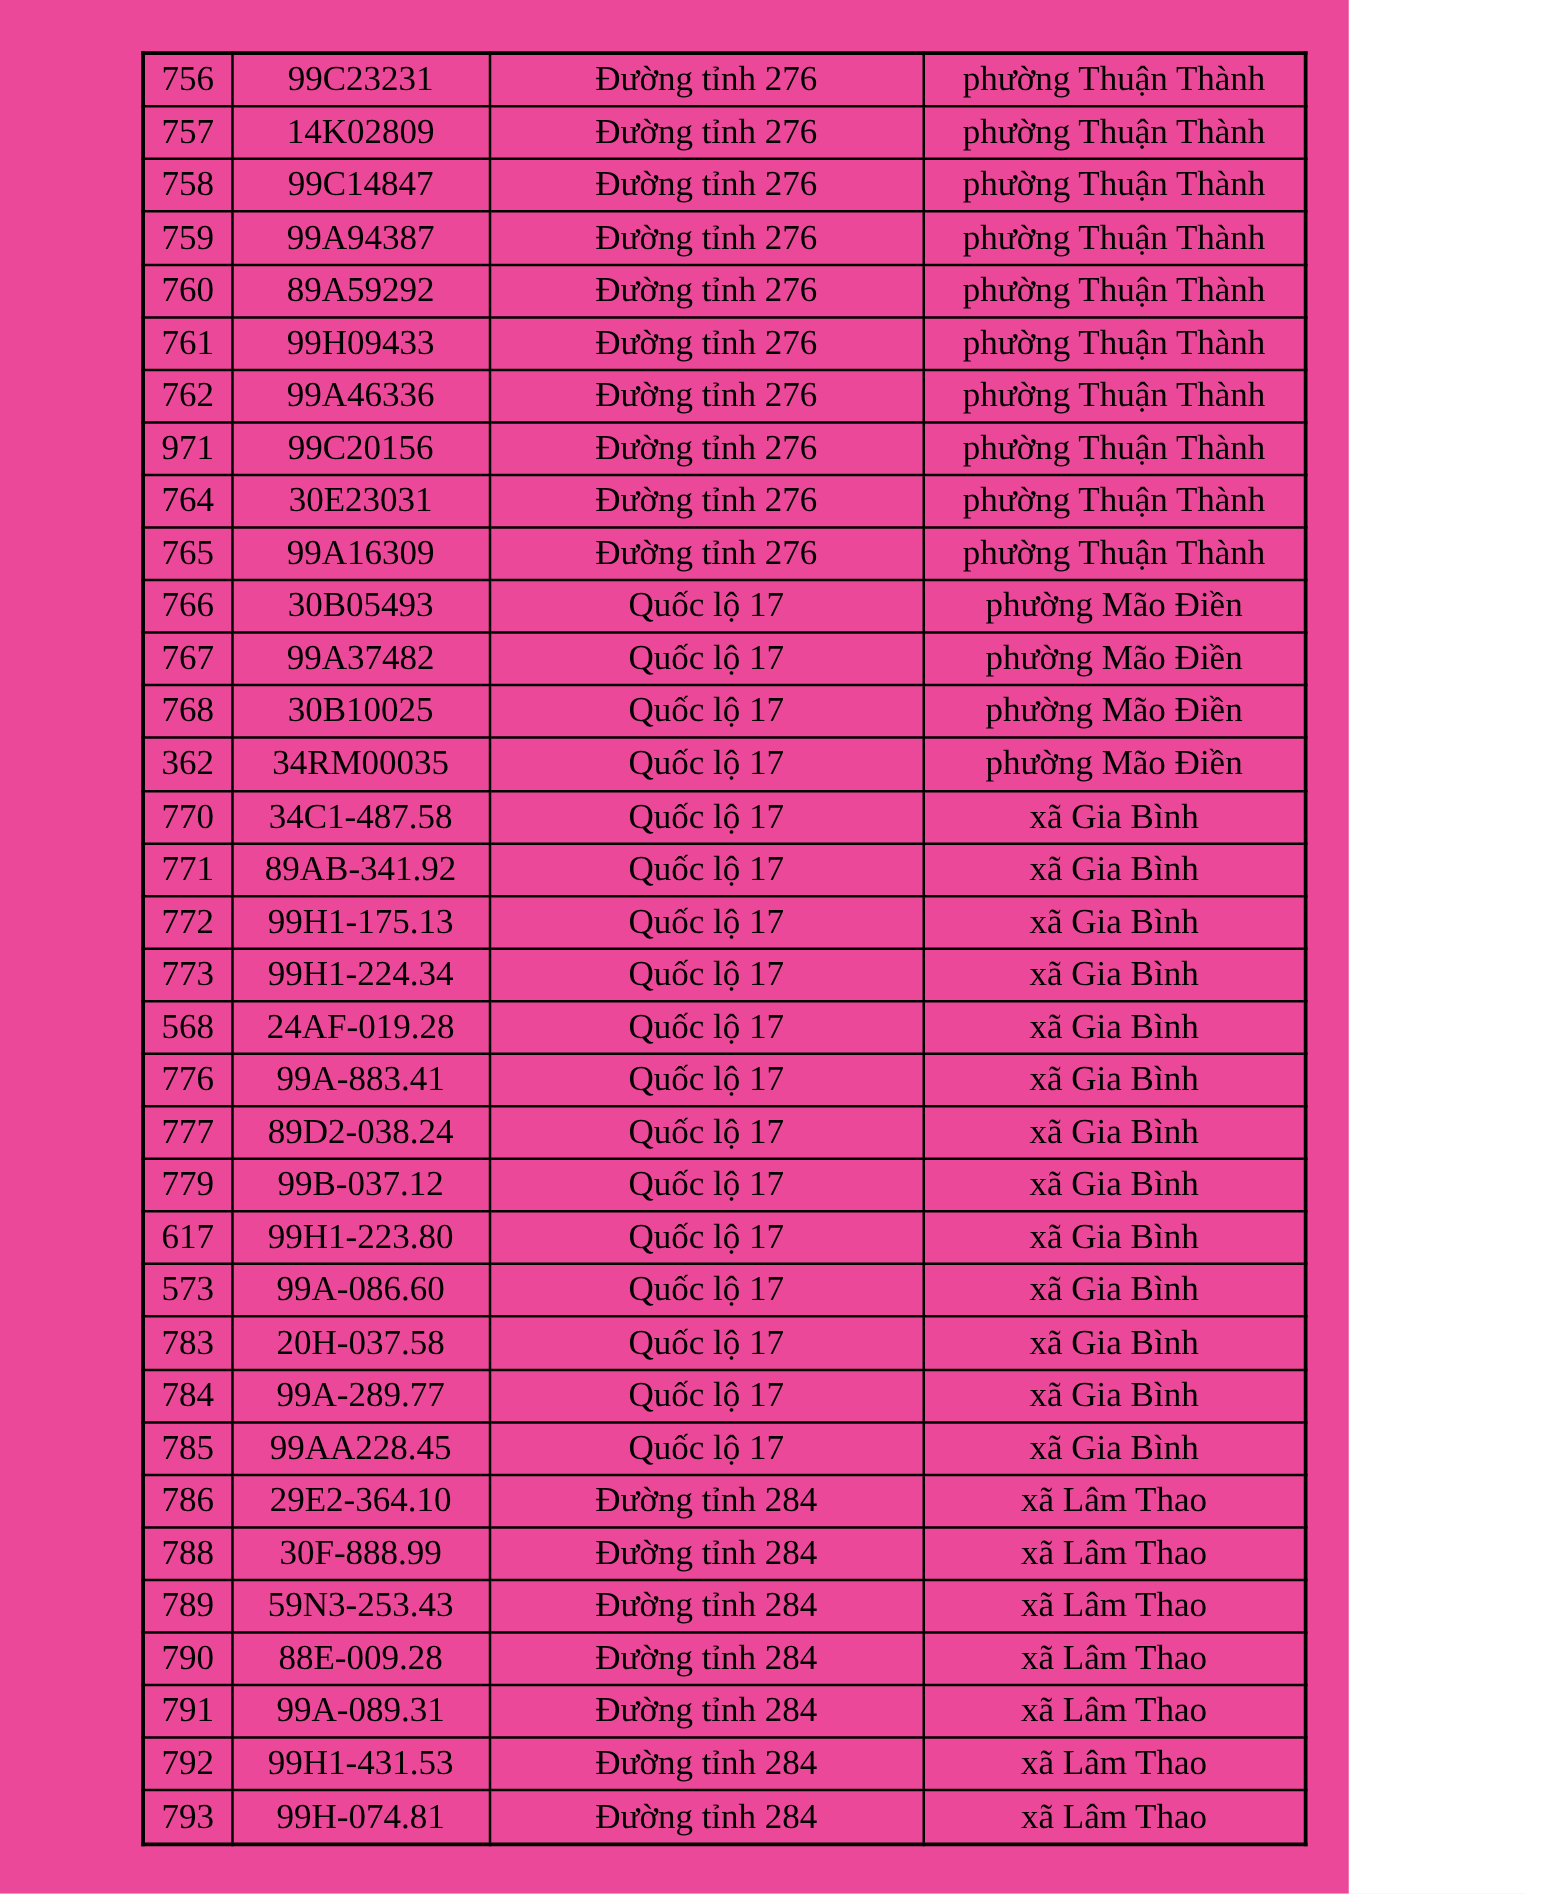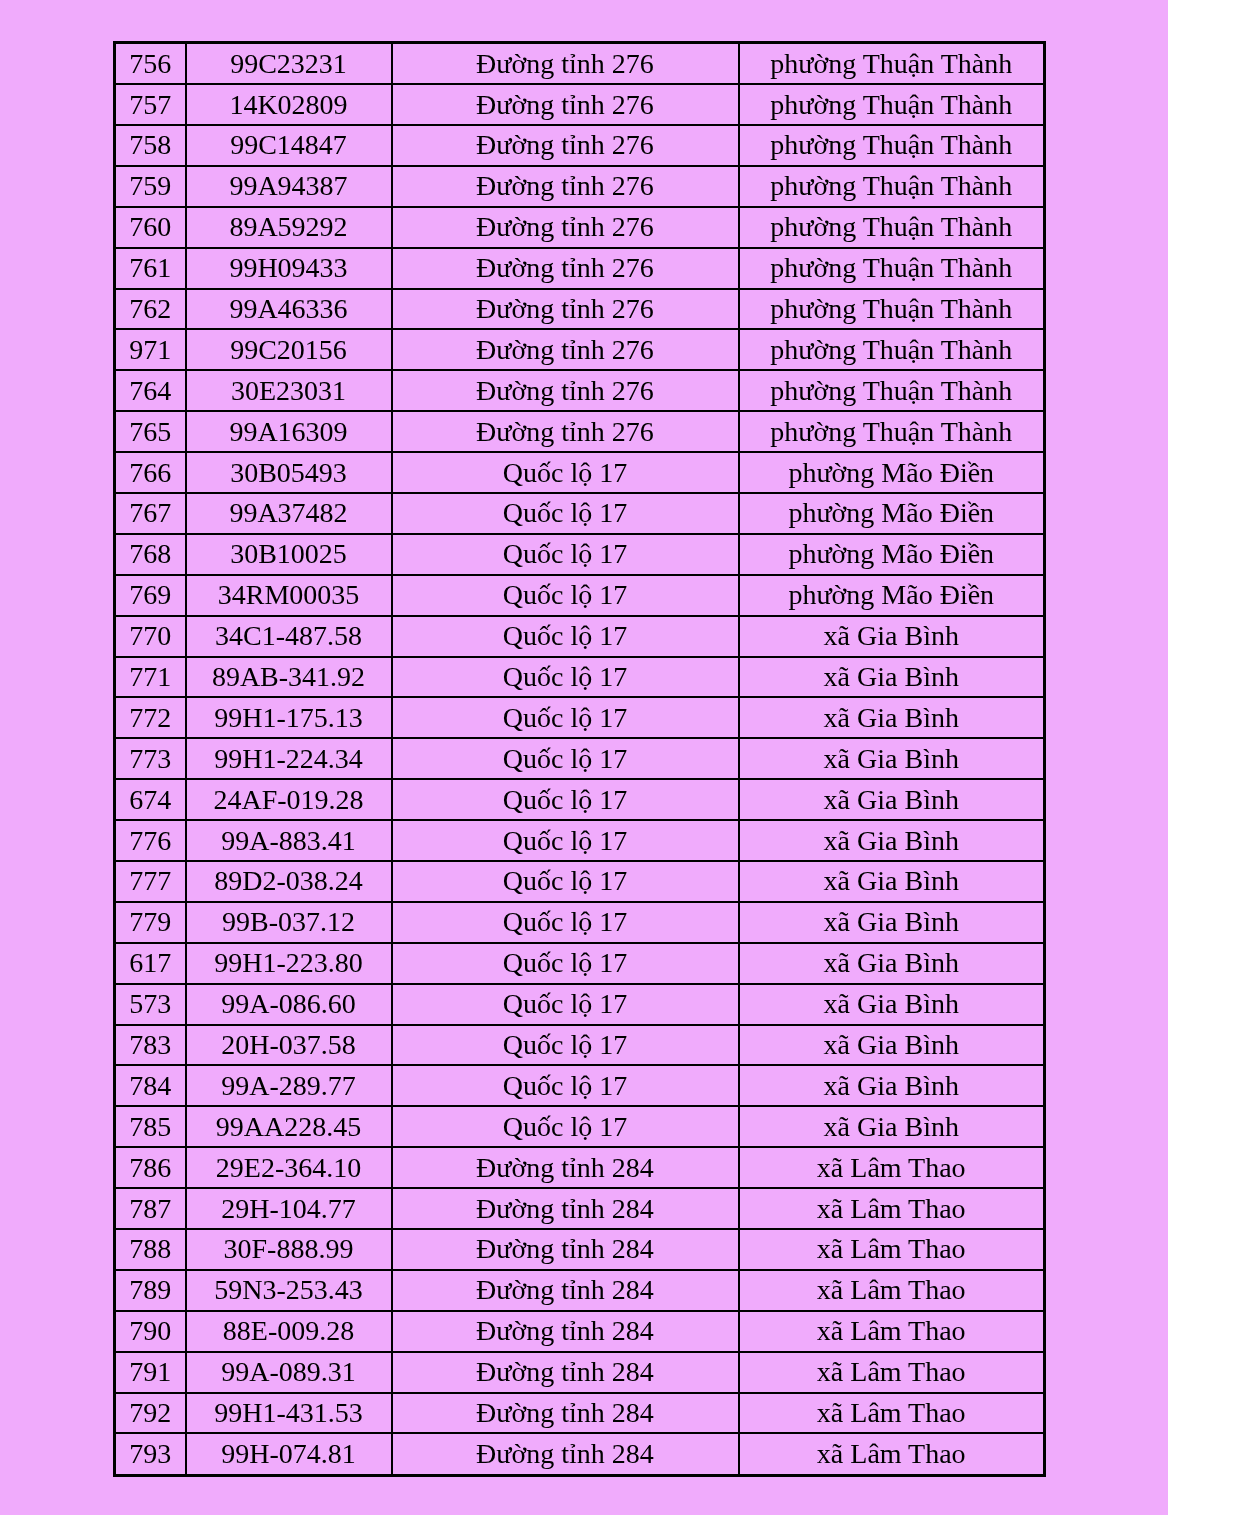--- a/index.html
+++ b/index.html
@@ -2,23 +2,23 @@
 <html><head>
 <meta charset="utf-8">
 <style>
   html, body {
     margin: 0;
     padding: 0;
     background: #ffffff;
   }
   .page {
     position: relative;
-    width: 1168px;
+    width: 1079px;
     height: 1515px;
-    background: #f0abfc;
+    background: #ec4899;
     color: #000000;
     font-family: "Liberation Serif", "DejaVu Serif", serif;
     overflow: hidden;
   }
   table.vehicle-table {
     position: absolute;
     left: 113px;
     top: 41px;
     width: 930px;
     height: 1436px;
@@ -125,21 +125,21 @@
     <td>Quốc lộ 17</td>
     <td>phường Mão Điền</td>
   </tr>
         <tr>
     <td>768</td>
     <td>30B10025</td>
     <td>Quốc lộ 17</td>
     <td>phường Mão Điền</td>
   </tr>
         <tr>
-    <td>769</td>
+    <td>362</td>
     <td>34RM00035</td>
     <td>Quốc lộ 17</td>
     <td>phường Mão Điền</td>
   </tr>
         <tr>
     <td>770</td>
     <td>34C1-487.58</td>
     <td>Quốc lộ 17</td>
     <td>xã Gia Bình</td>
   </tr>
@@ -155,21 +155,21 @@
     <td>Quốc lộ 17</td>
     <td>xã Gia Bình</td>
   </tr>
         <tr>
     <td>773</td>
     <td>99H1-224.34</td>
     <td>Quốc lộ 17</td>
     <td>xã Gia Bình</td>
   </tr>
         <tr>
-    <td>674</td>
+    <td>568</td>
     <td>24AF-019.28</td>
     <td>Quốc lộ 17</td>
     <td>xã Gia Bình</td>
   </tr>
         <tr>
     <td>776</td>
     <td>99A-883.41</td>
     <td>Quốc lộ 17</td>
     <td>xã Gia Bình</td>
   </tr>
@@ -211,26 +211,20 @@
   </tr>
         <tr>
     <td>785</td>
     <td>99AA228.45</td>
     <td>Quốc lộ 17</td>
     <td>xã Gia Bình</td>
   </tr>
         <tr>
     <td>786</td>
     <td>29E2-364.10</td>
-    <td>Đường tỉnh 284</td>
-    <td>xã Lâm Thao</td>
-  </tr>
-        <tr>
-    <td>787</td>
-    <td>29H-104.77</td>
     <td>Đường tỉnh 284</td>
     <td>xã Lâm Thao</td>
   </tr>
         <tr>
     <td>788</td>
     <td>30F-888.99</td>
     <td>Đường tỉnh 284</td>
     <td>xã Lâm Thao</td>
   </tr>
         <tr>

